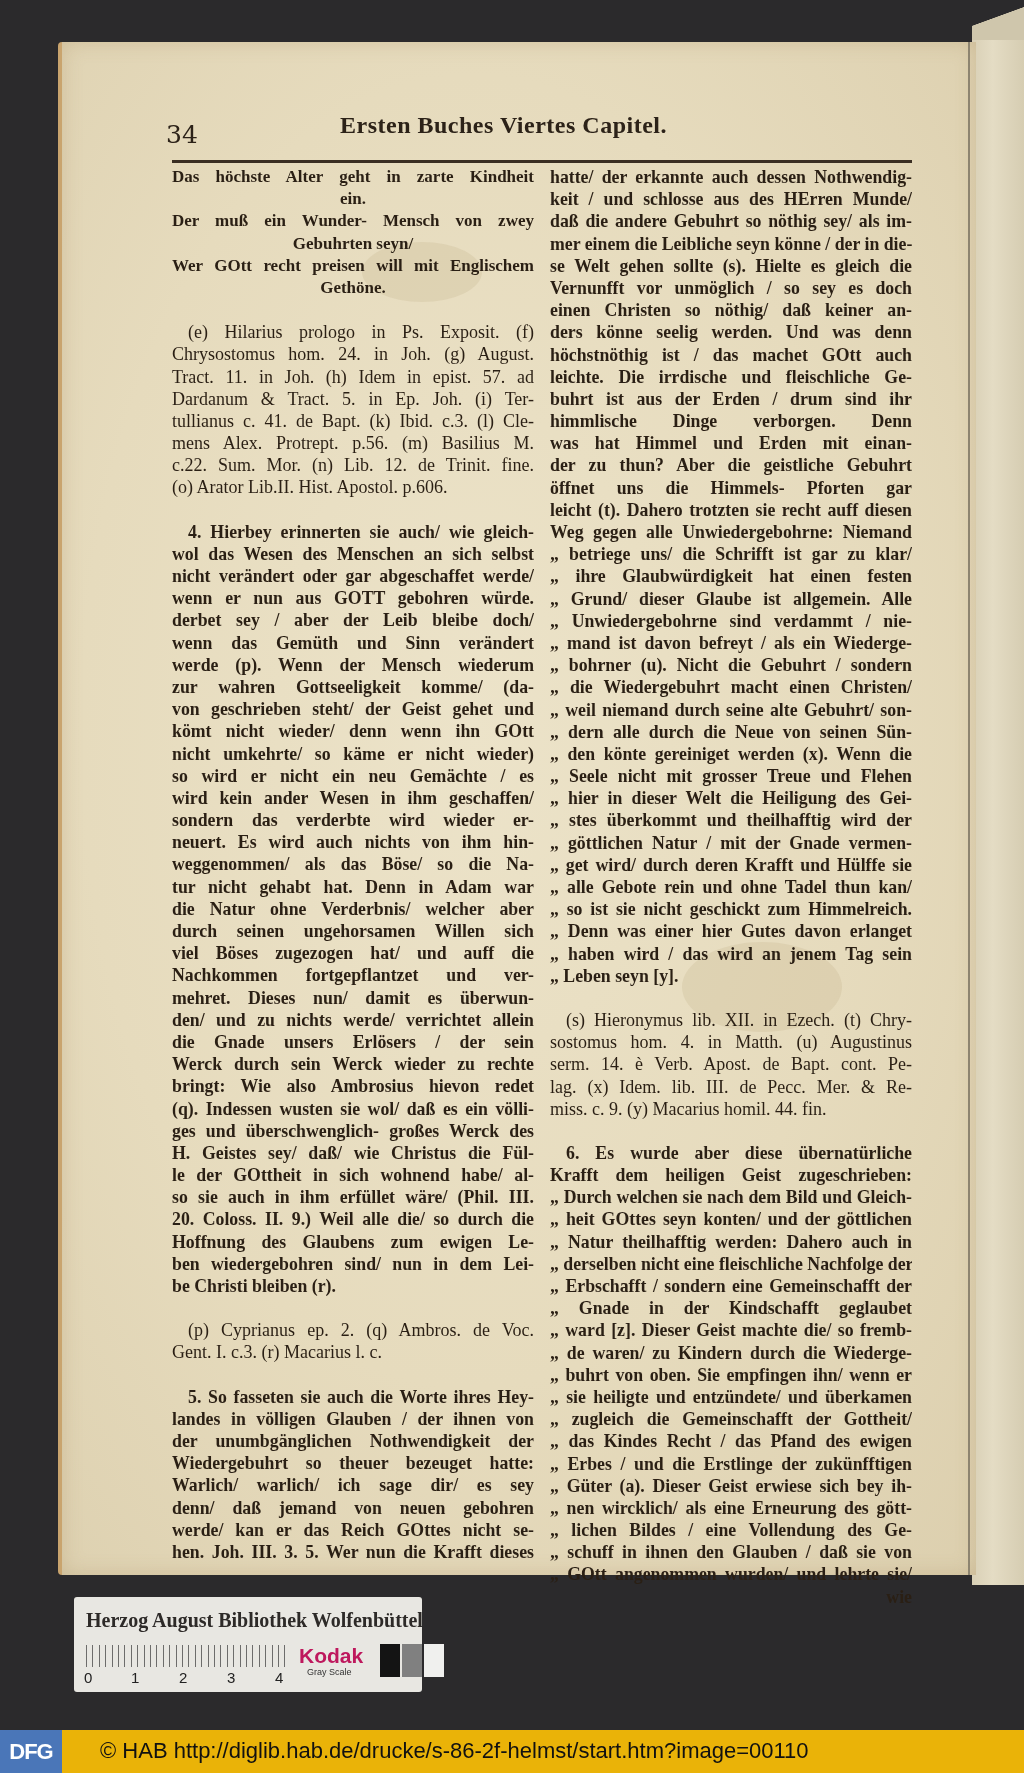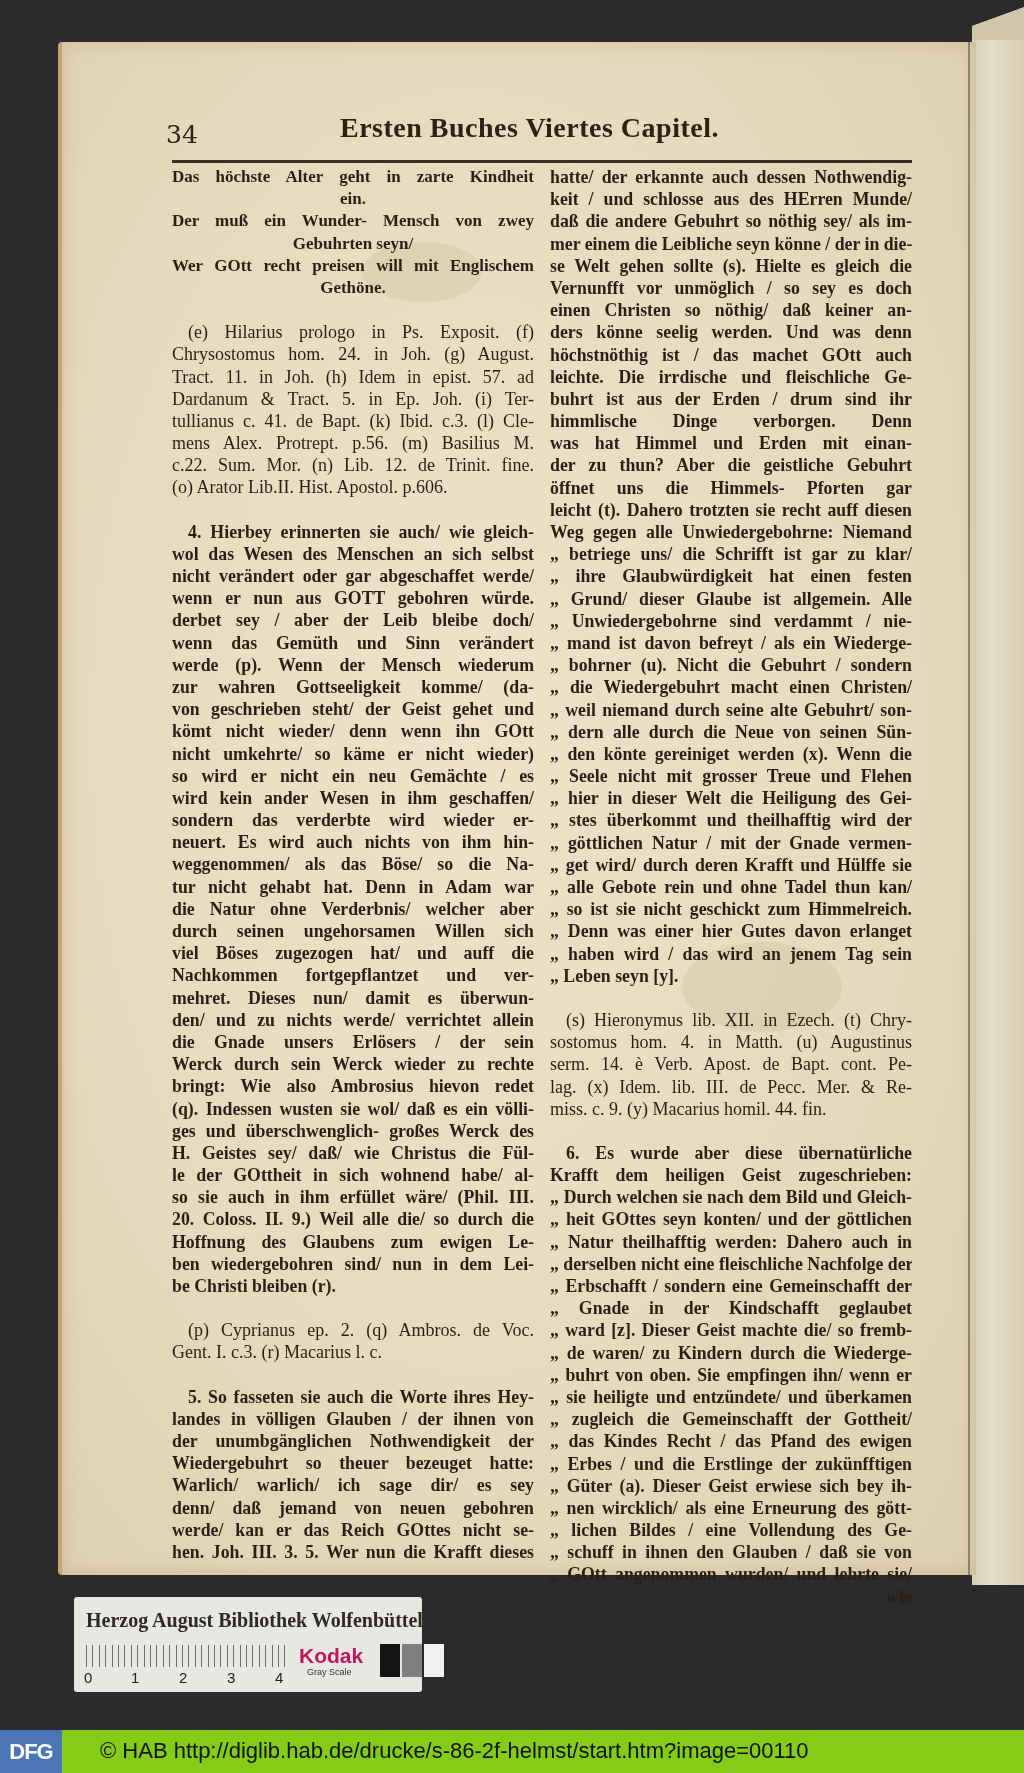--- a/index.html
+++ b/index.html
@@ -26,21 +26,21 @@
   }
   .page-gutter {
     position:absolute; left:968px; top:42px; width:2px; height:1533px; background:#8d8470;
   }
   .running-head {
     position:absolute; left:160px; top:112px; width:760px; height:40px;
     color:#2c2218;
   }
   .page-number { position:absolute; left:6px; top:8px; font-size:25px; font-family:"DejaVu Serif", serif; }
   .head-title {
-    position:absolute; left:180px; top:0; font-size:28px; font-weight:bold;
+    position:absolute; left:180px; top:0; font-size:24px; font-weight:bold;
     font-family:"Liberation Serif", serif; letter-spacing:0.5px;
   }
   .head-rule {
     position:absolute; left:172px; top:160px; width:740px; height:3px; background:#3a2e22;
   }
   .col {
     position:absolute; color:#2a1f14;
     font-family:"Liberation Serif", serif;
   }
   .col-left { left:172px; top:166px; width:362px; }
@@ -72,21 +72,21 @@
     opacity:0.75;
   }
   .ruler-num {
     position:absolute; top:24px; font-family:"Liberation Sans", sans-serif; font-size:15px; color:#222;
   }
   .kodak { position:absolute; left:225px; top:48px; font-family:"Liberation Sans", sans-serif; }
   .kodak-name { font-weight:bold; font-size:21px; color:#be185d; line-height:22px; }
   .kodak-sub { font-size:9px; color:#333; padding-left:8px; }
   .gray-swatch { position:absolute; top:47px; width:20px; height:33px; }
   .footer {
-    position:absolute; left:0; top:1730px; width:1024px; height:43px; background:#84cc16;
+    position:absolute; left:0; top:1730px; width:1024px; height:43px; background:#eab308;
   }
   .dfg-logo {
     position:absolute; left:0; top:0; width:62px; height:43px; background:#4a76b8;
     color:#fff; font-family:"Liberation Sans", sans-serif; font-weight:bold; font-size:22px;
     line-height:43px; text-align:center; letter-spacing:-1px;
   }
   .footer-link {
     position:absolute; left:100px; top:8px; font-family:"Liberation Sans", sans-serif; font-size:22px;
     color:#111; text-decoration:none; white-space:nowrap;
   }

